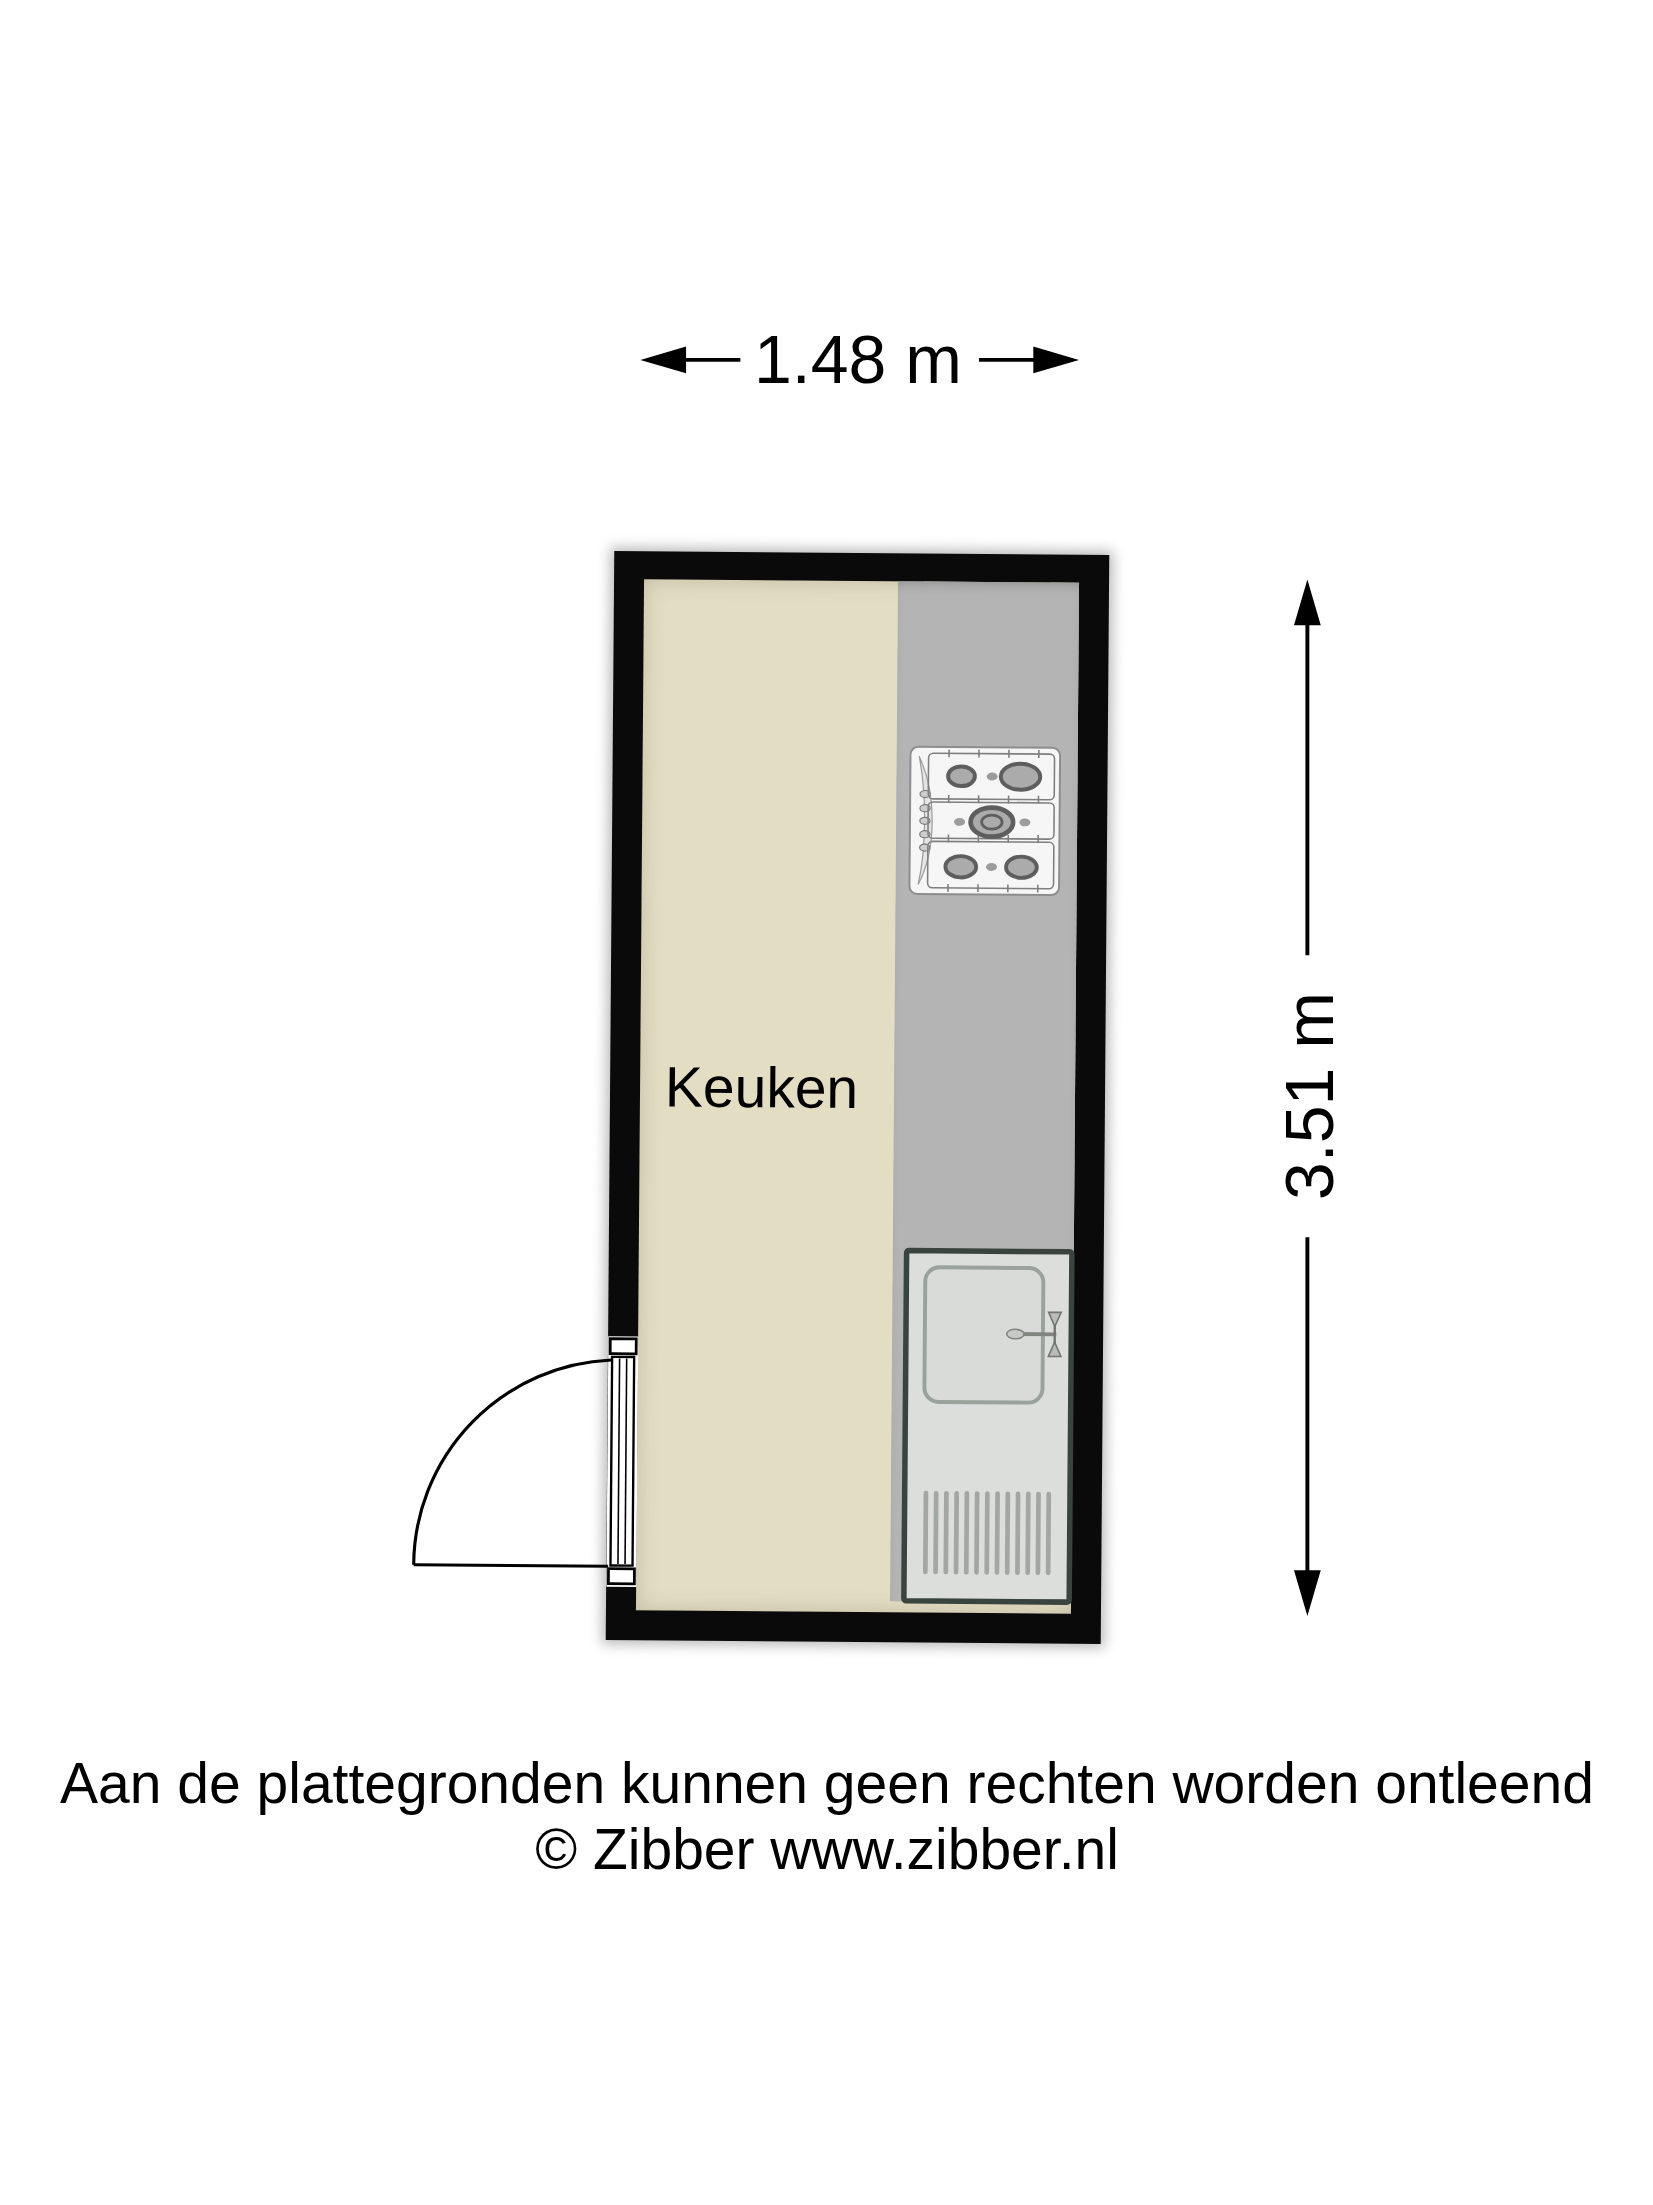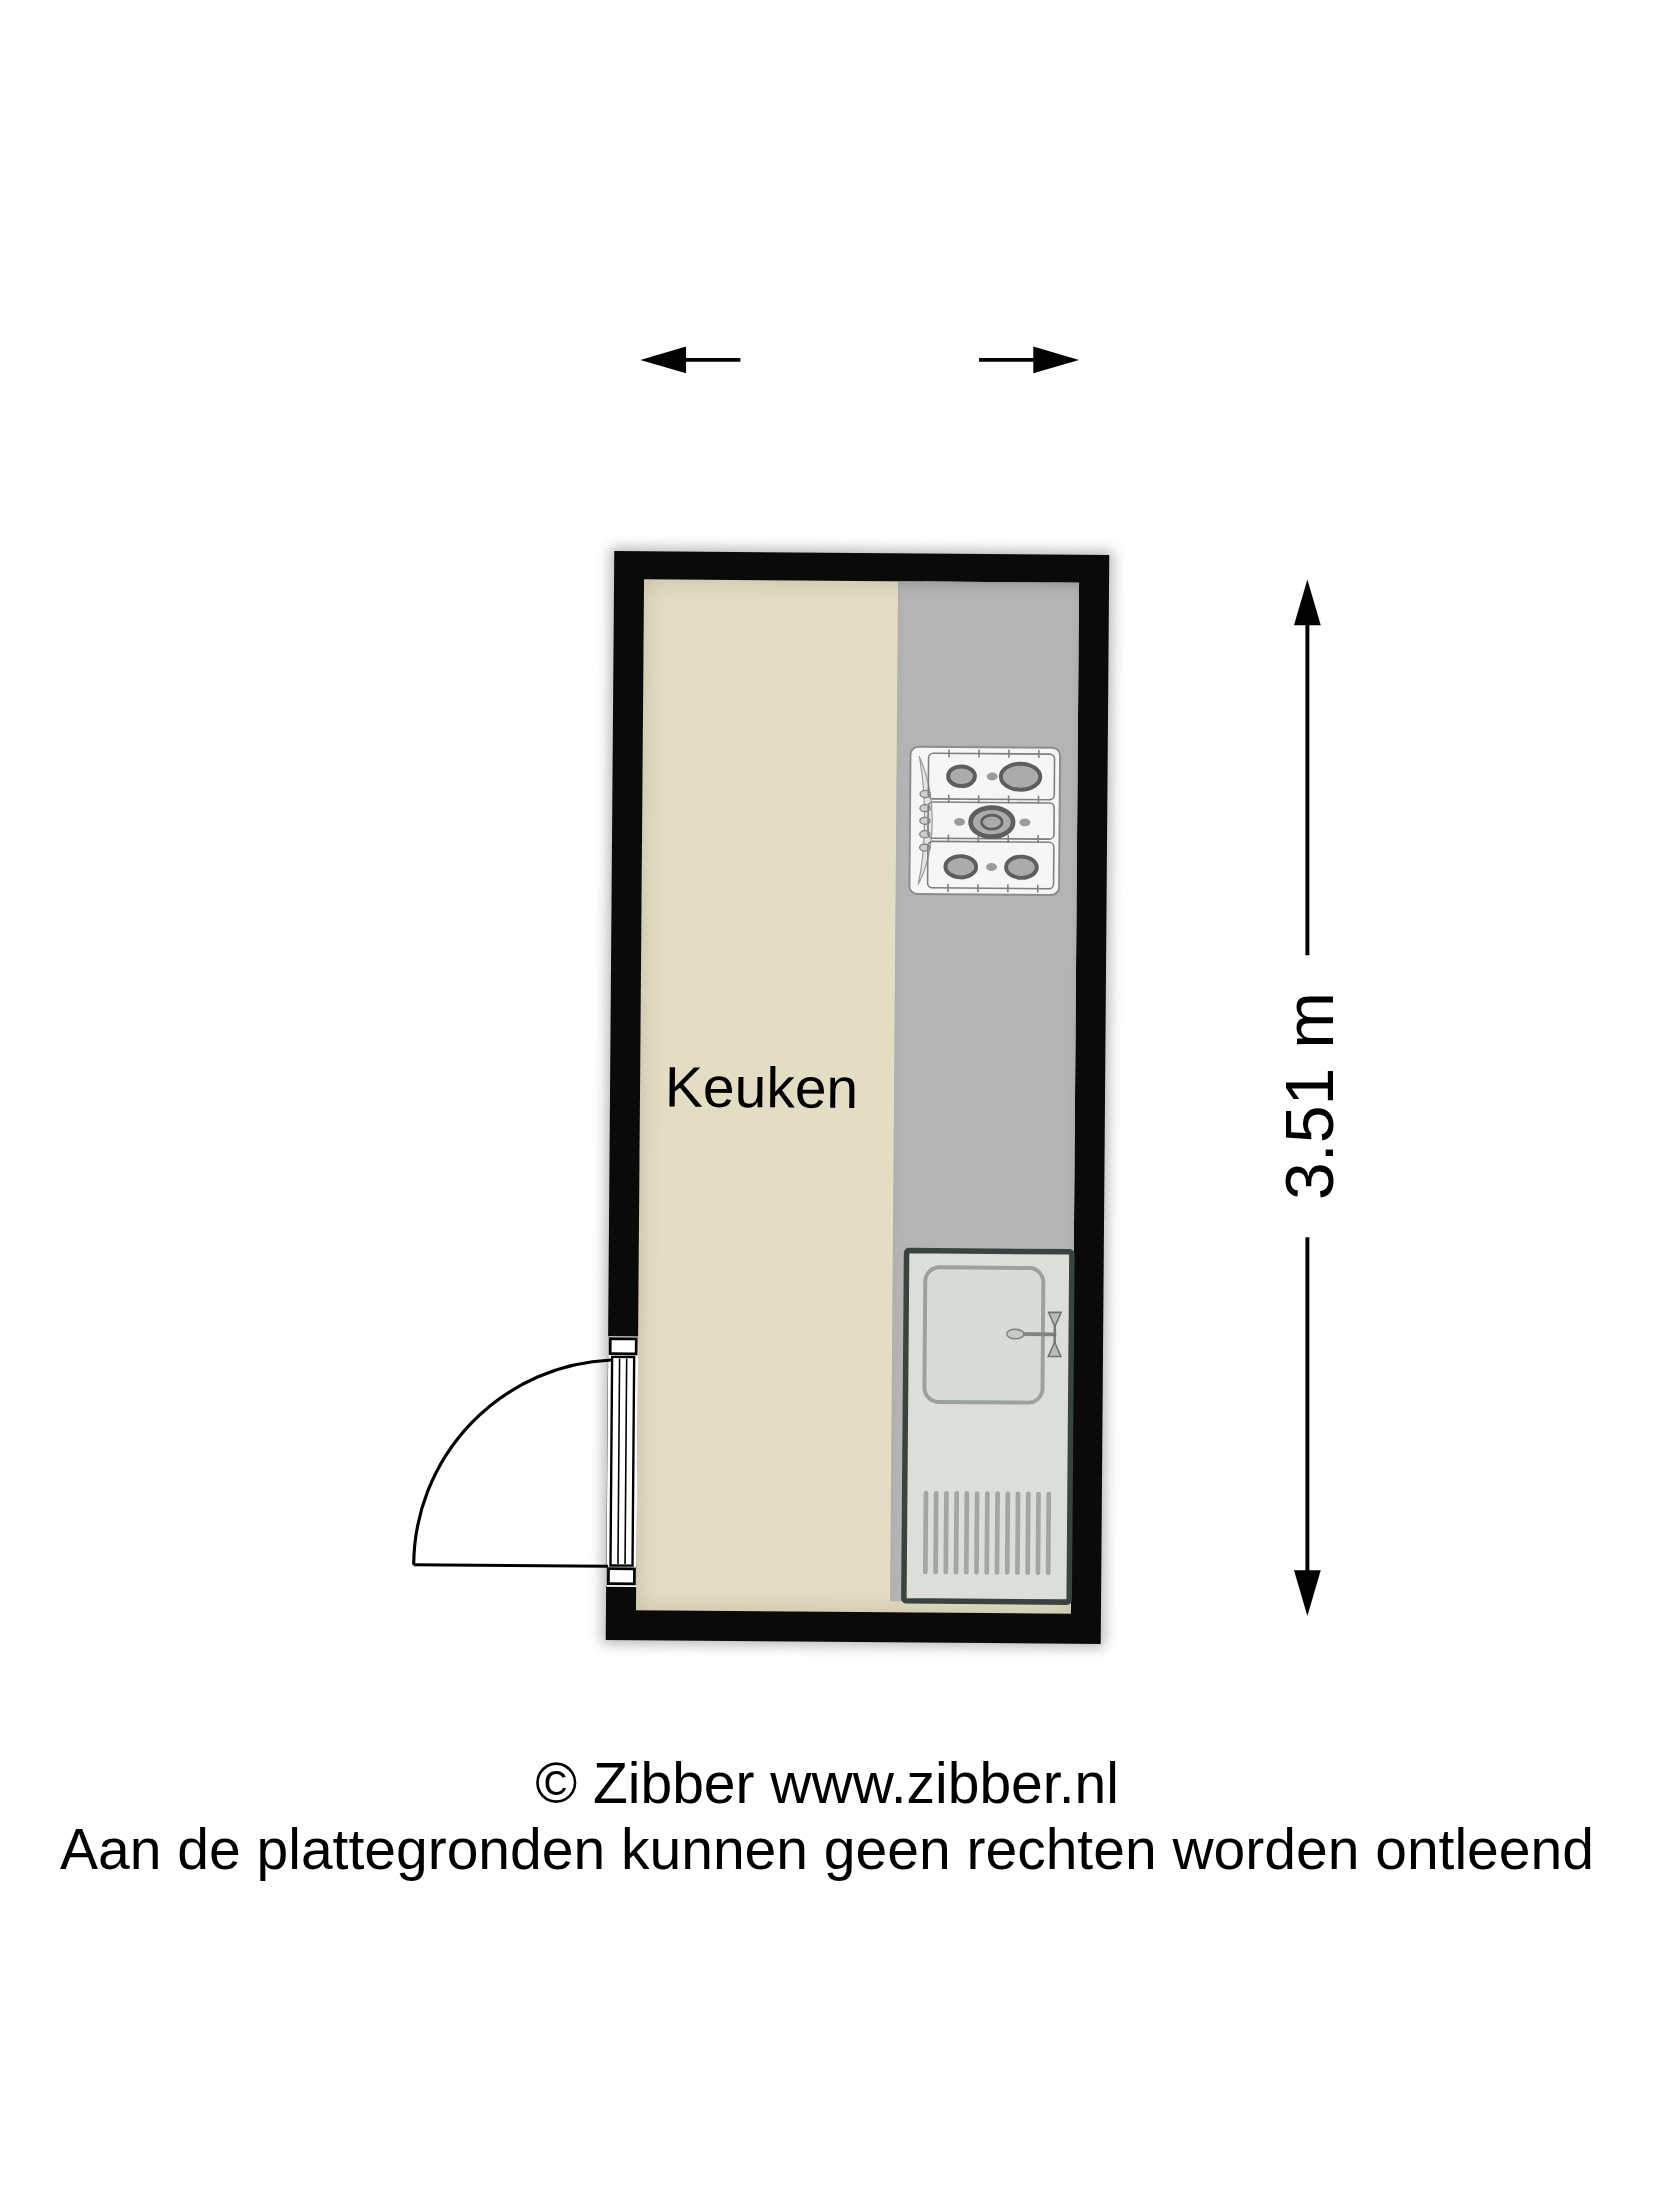--- a/index.html
+++ b/index.html
@@ -153,21 +153,22 @@
       <polygon points="1370,457 1312,440 1312,474" style="stroke:none"></polygon>
     </g>
     <g style="stroke:var(--dimension-line,#000);fill:var(--dimension-line,#000)">
       <polygon points="1660,736 1643,794 1677,794" style="stroke:none"></polygon>
       <line x1="1660" y1="789" x2="1660" y2="1213" style="stroke-width:5"></line>
       <line x1="1660" y1="1571" x2="1660" y2="1998" style="stroke-width:5"></line>
       <polygon points="1660,2052 1643,1994 1677,1994" style="stroke:none"></polygon>
     </g>
   </svg>
 
+  <div class="dim-label dim-w">1.48 m</div>
   <div class="dim-label dim-h">3.51 m</div>
 
   <div class="footer">
+    <div>Aan de plattegronden kunnen geen rechten worden ontleend</div>
     <div>© Zibber www.zibber.nl</div>
-    <div>Aan de plattegronden kunnen geen rechten worden ontleend</div>
   </div>
 
 </div>
 
 
 </body></html>

